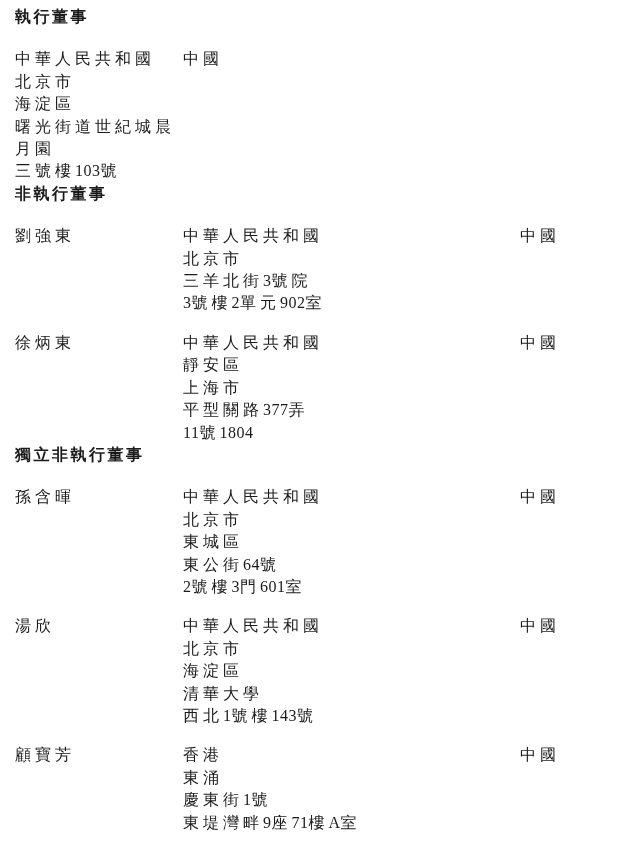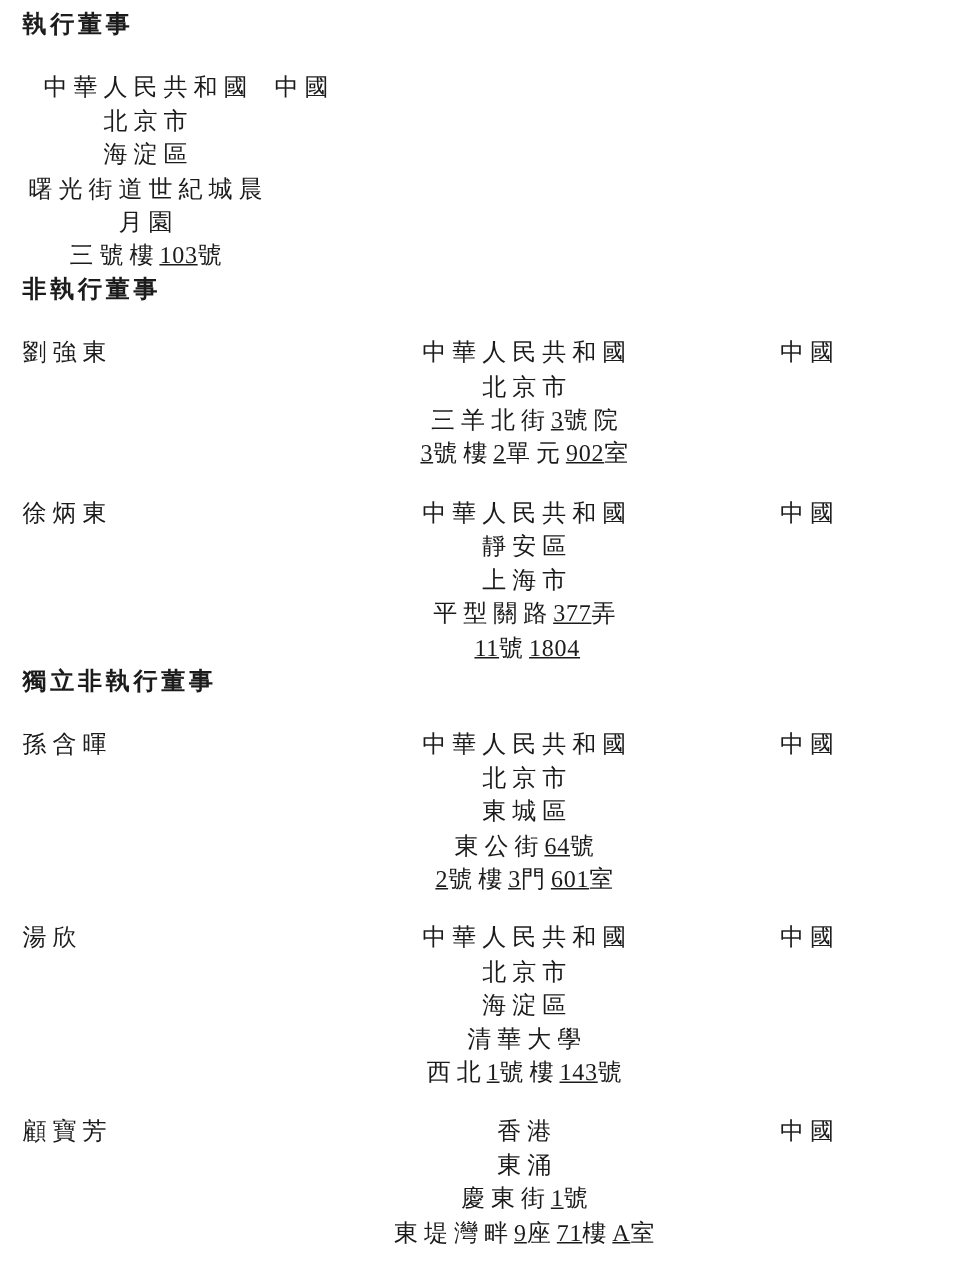--- a/index.html
+++ b/index.html
@@ -32,22 +32,22 @@
   }
   .entry {
     display: grid;
     grid-template-columns: 168px 337px 1fr;
     margin: 0 0 17px 0;
   }
   .entry:last-child { margin-bottom: 0; }
   .name-col, .addr-line, .nat-col {
     letter-spacing: 4px;
   }
-  .addr-col { min-width: 0; text-align: center; }
-  .lat { letter-spacing: 0.5px; text-decoration: underline; }
+  .addr-col { min-width: 0; }
+  .lat { letter-spacing: 0.5px; }
 </style>
 </head>
 <body>
 
 <div class="doc">
 
   <section>
     <h2 class="section-heading t">執行董事</h2>
 
     <div class="entry">

